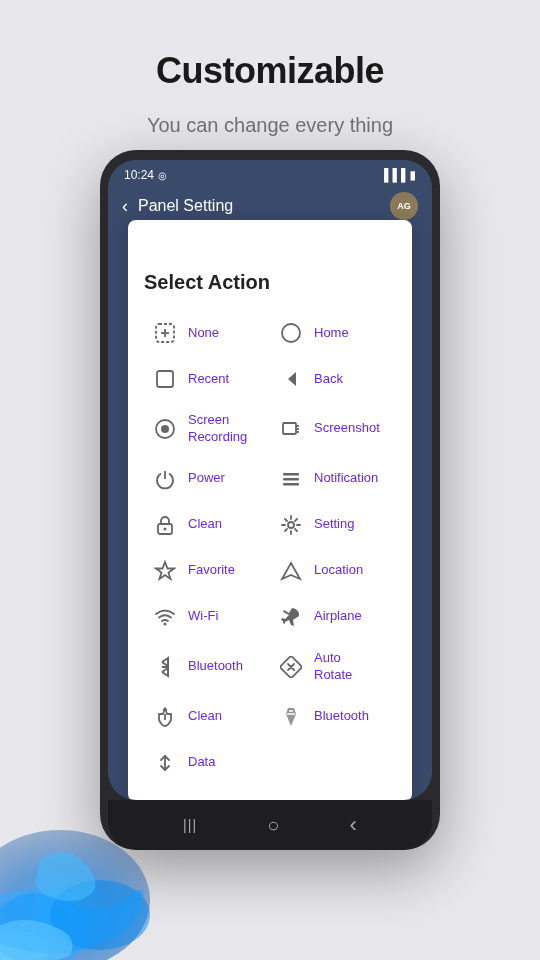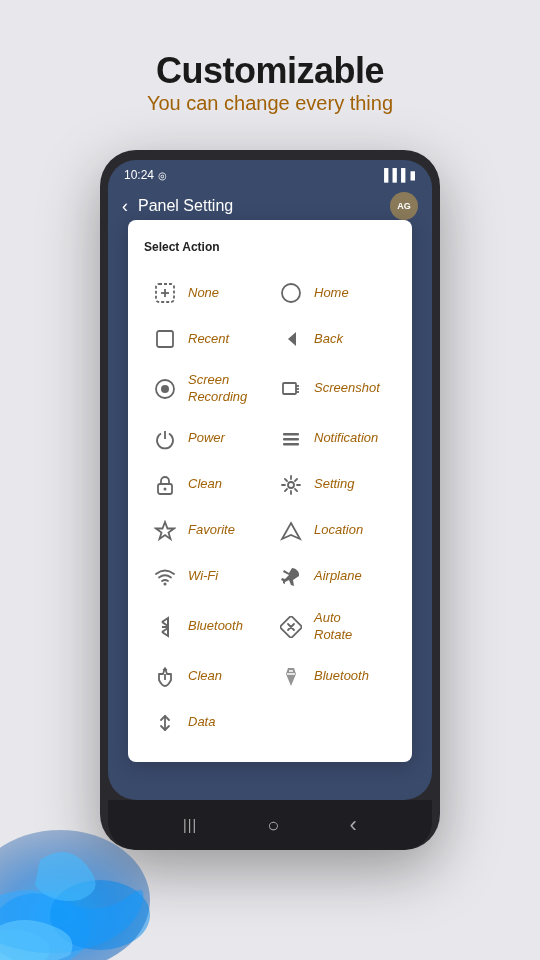--- a/index.html
+++ b/index.html
@@ -18,22 +18,22 @@
       padding: 50px 20px 20px;
     }
     .page-title {
       font-size: 36px;
       font-weight: 800;
       color: #1a1a1a;
       letter-spacing: -0.5px;
     }
     .page-subtitle {
       font-size: 20px;
-      color: #a16207;
-      margin-top: 0;
+      color: #737373;
+      margin-top: 22px;
     }
 
     
     .phone-frame {
       position: absolute;
       left: 50%;
       transform: translateX(-50%);
       top: 150px;
       width: 340px;
       height: 700px;
@@ -94,24 +94,25 @@
       position: absolute;
       top: 60px;
       left: 20px;
       right: 20px;
       background: white;
       border-radius: 8px;
       padding: 20px 16px 16px;
       box-shadow: 0 4px 20px rgba(0,0,0,0.2);
     }
     .dialog-title {
-      font-size: 12px;
+      font-size: 20px;
       font-weight: 600;
       color: #222;
       margin-bottom: 16px;
+      margin-top: 31px;
     }
 
     
     .action-grid {
       display: grid;
       grid-template-columns: 1fr 1fr;
       gap: 0;
     }
     .action-item {
       display: flex;
@@ -124,23 +125,22 @@
       width: 26px;
       height: 26px;
       display: flex;
       align-items: center;
       justify-content: center;
       flex-shrink: 0;
       color: #555;
     }
     .action-label {
       font-size: 13px;
-      color: #a16207;
+      color: #6d28d9;
       line-height: 1.3;
-      font-style: italic;
     }
 
     
     .phone-bottom {
       position: absolute;
       bottom: 0;
       left: 8px;
       right: 8px;
       height: 50px;
       background: #1e1e22;

